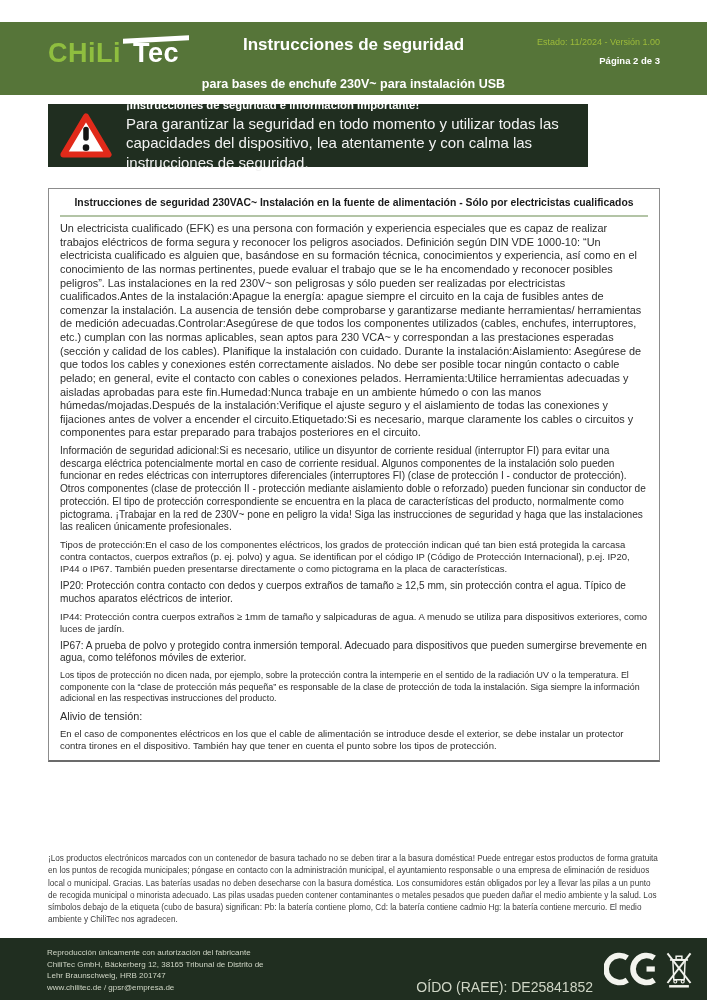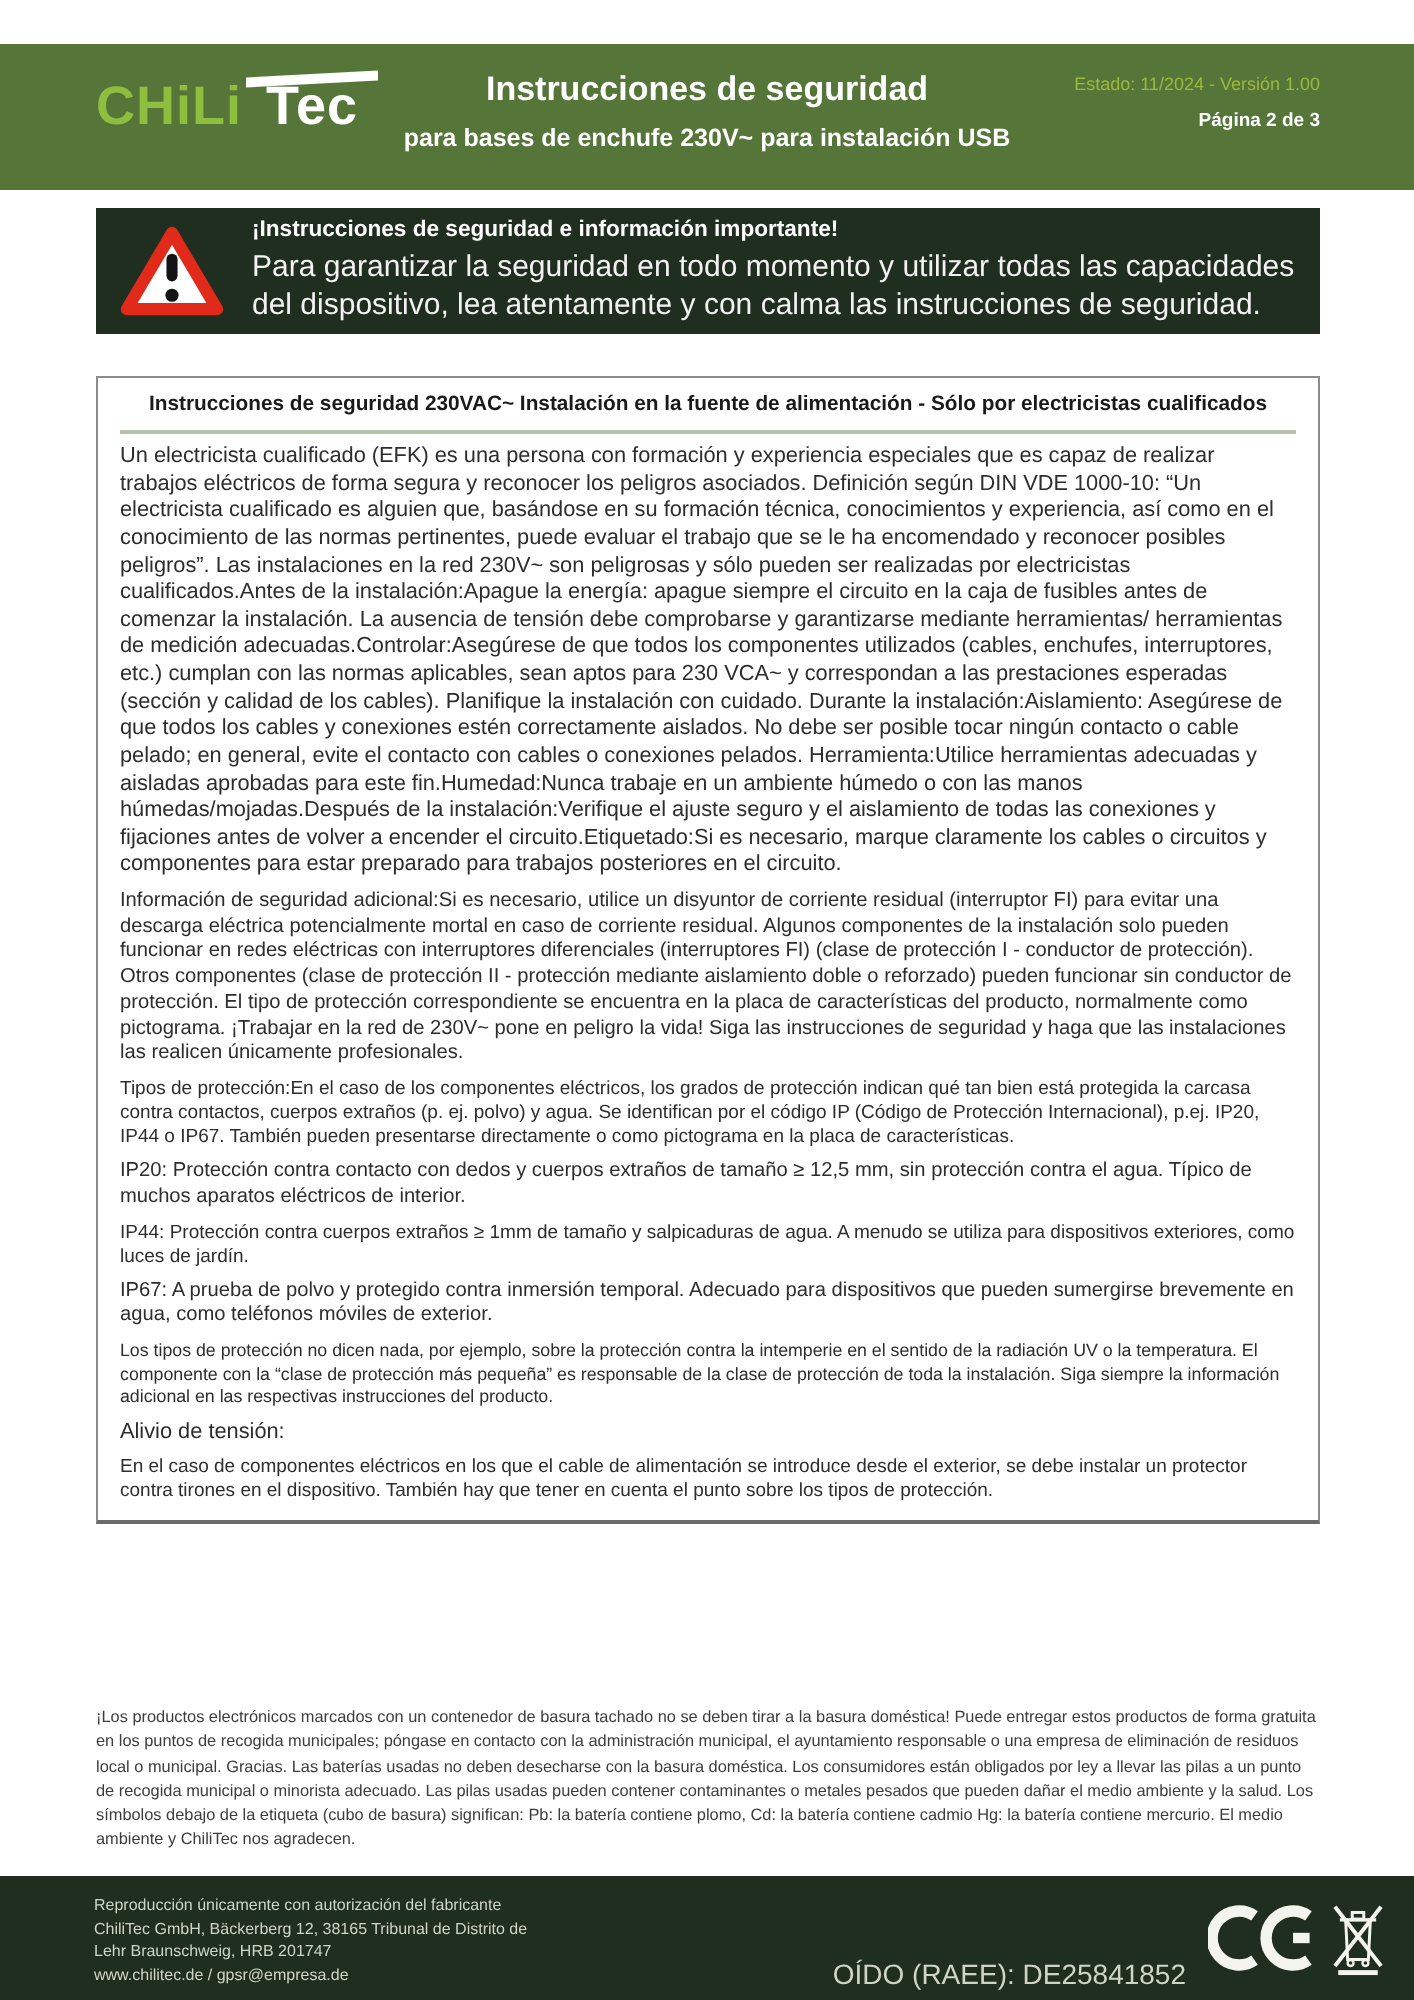--- a/index.html
+++ b/index.html
@@ -14,28 +14,28 @@
     position:absolute; top:22px; left:0; width:707px; height:73px;
     background:var(--header-green, #567539);
   }
   .logo { position:absolute; left:48px; top:18px; font-weight:bold; font-size:27px; letter-spacing:.5px; line-height:1; }
   .logo-green { color:var(--brand-green, #8fbe3f); }
   .logo-white { color:#fff; position:relative;margin-left:12px; }
   .logo-swoosh { position:absolute; top:-1px; right:-10px; width:66px; height:5px;
     background:#fff; transform:skewY(-3deg); }
   .titles { position:absolute; left:0; right:0; top:13px; text-align:center; color:#fff; }
   .doc-title { font-size:17px; font-weight:bold; }
-  .doc-subtitle { font-size:12.5px; font-weight:bold; margin-top:7px; }
+  .doc-subtitle { font-size:12.5px; font-weight:bold; margin-top:22px; }
   .meta { position:absolute; right:47px; top:15px; text-align:right; }
   .status { color:var(--accent-yellow-green, #9cba3a); font-weight:normal; font-size:9px; }
   .pagenum { color:#fff; font-weight:bold; font-size:9.5px; margin-top:8px; }
 
   
   .warning {
-    position:absolute; top:104px; left:48px; width:612px; height:63px;
+    position:absolute; top:104px; left:48px; width:540px; height:63px;
     background:var(--dark-green, #202e20); display:flex; align-items:center;justify-content:center;
   }
   .warn-icon { flex:0 0 auto; margin:0 14px 0 12px; display:flex; }
   .warn-text { color:#fff; padding-right:10px; }
   .warn-title { font-weight:bold; font-size:11.3px; margin-bottom:3px; }
   .warn-body { font-size:15px; line-height:1.3; color:#f2f2f2; }
 
   
   .content-box {
     position:absolute; top:188px; left:48px; width:612px; height:574px;

